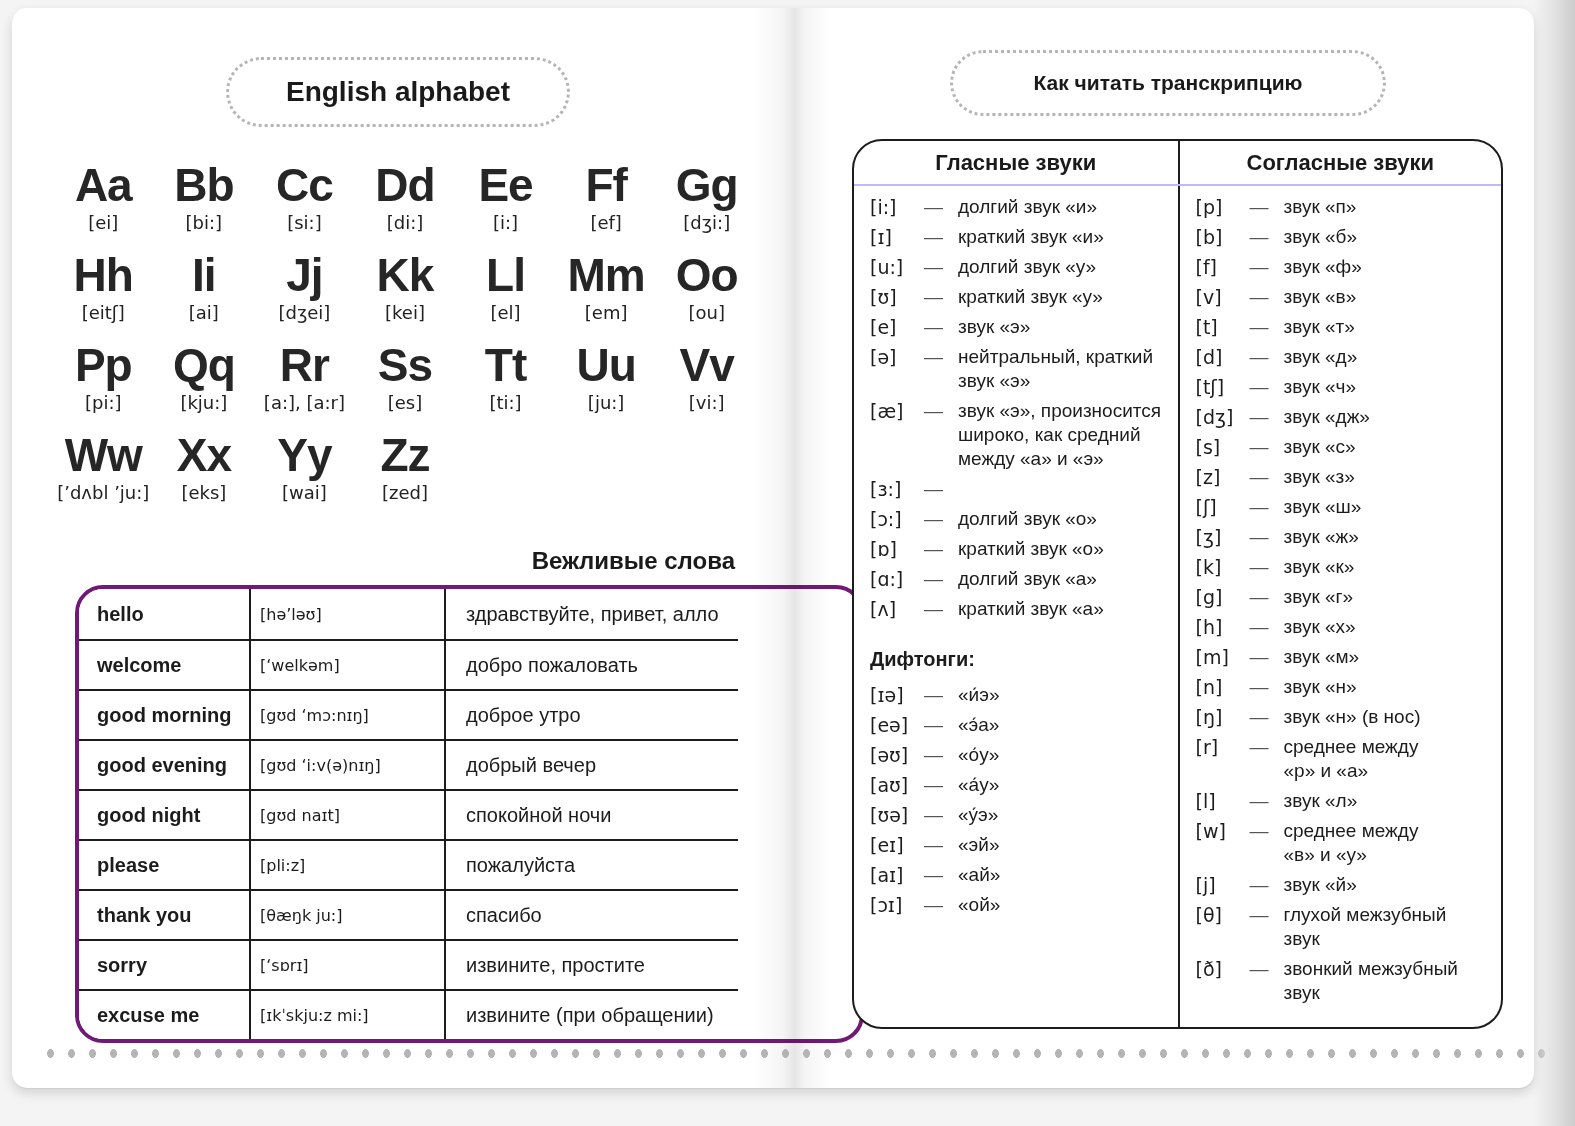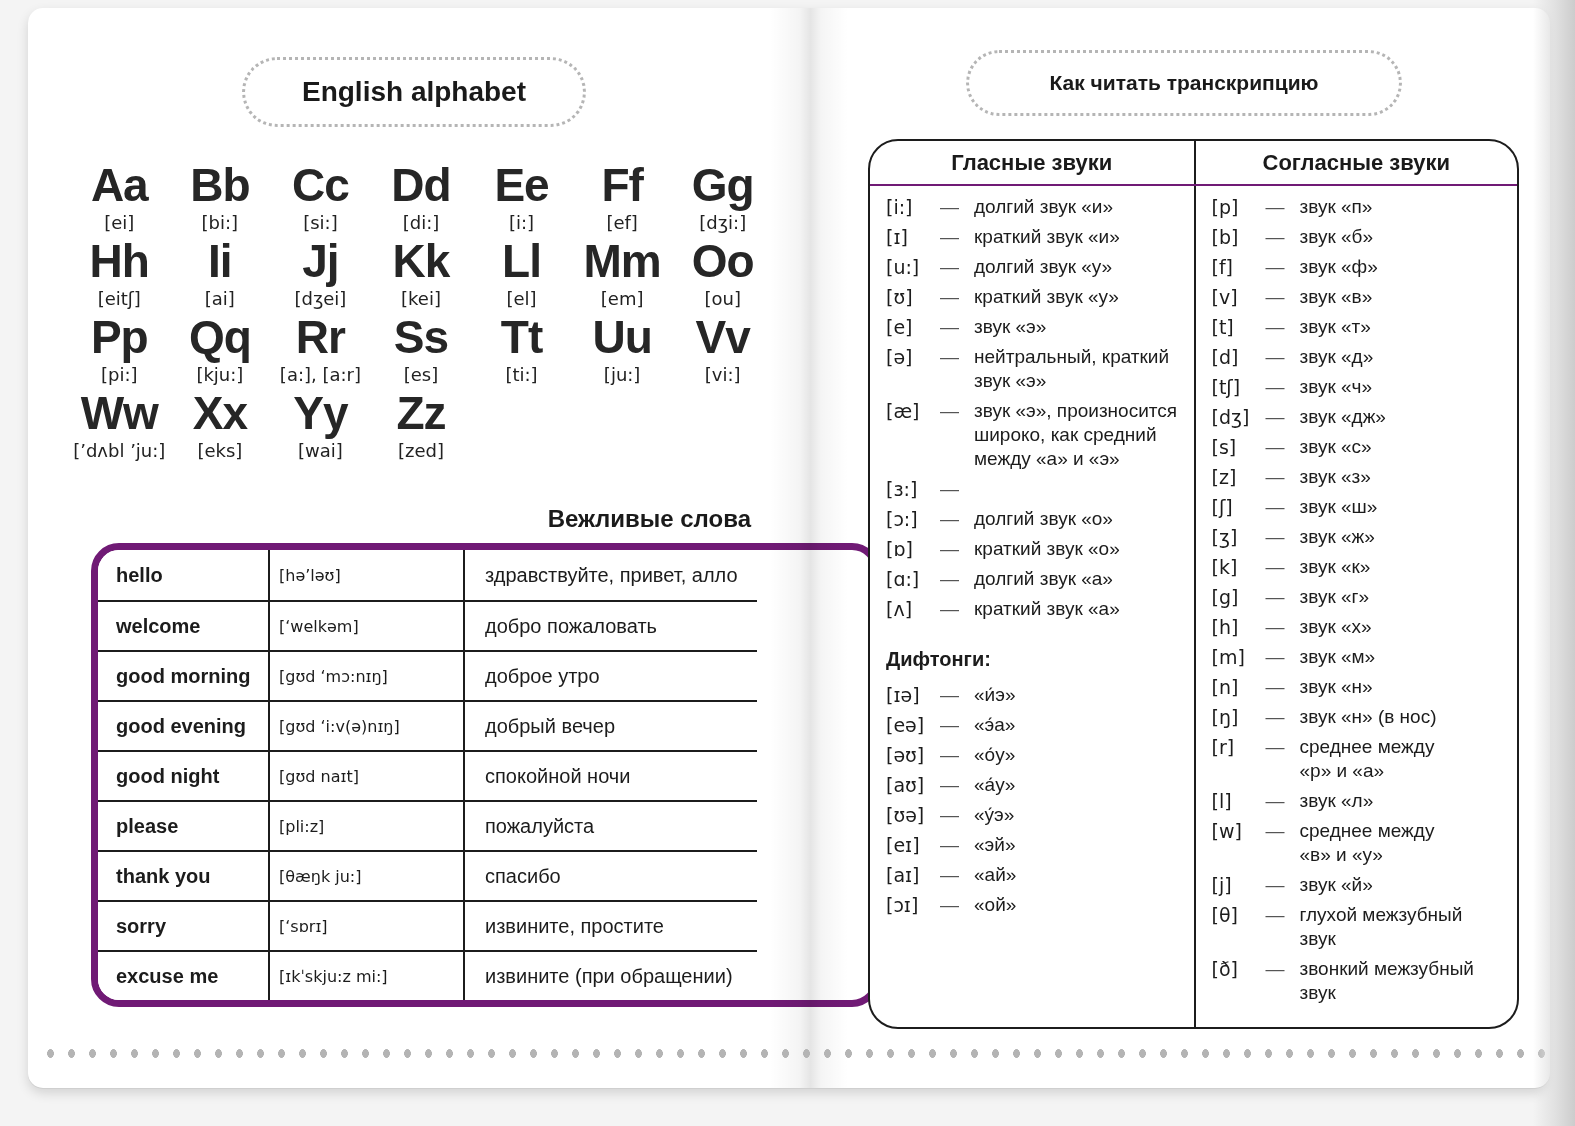--- a/index.html
+++ b/index.html
@@ -8,21 +8,21 @@
 
   .photo {
     position: relative;
     width: 1575px; height: 1126px;
     background: #f4f4f4;
     overflow: hidden;
   }
 
   .book {
     position: absolute;
-    left: 28px; top: 8px;
+    left: 12px; top: 8px;
     width: 1522px; height: 1080px;
     background: #ffffff;
     border-radius: 15px;
     box-shadow: 0 1px 0 #cfcfcf, 0 5px 12px rgba(0,0,0,.14);
   }
 
   .gutter {
     position: absolute; left: 742px; top: 0;
     width: 78px; height: 100%;
     background: linear-gradient(90deg, rgba(0,0,0,0) 0%, rgba(0,0,0,.045) 38%, rgba(0,0,0,.10) 52%, rgba(0,0,0,.04) 66%, rgba(0,0,0,0) 100%);
@@ -49,20 +49,21 @@
   }
   .left-pill  { margin: 49px 0 0 214px; width: 344px; height: 70px; font-size: 28px; }
   .right-pill { margin: 42px 0 0 148px; width: 436px; height: 66px; font-size: 21px; }
 
   
   .alpha-grid {
     margin: 33px 0 0 41px;
     width: 704px;
     display: grid;
     grid-template-columns: repeat(7, 1fr);
+    row-gap: 14px;
   }
   .alpha-cell { text-align: center; }
   .alpha-letter {
     font: 700 46px/50px "Liberation Sans", sans-serif;
     letter-spacing: -1px;
     color: #262626;
   }
   .alpha-trans {
     font-size: 18px; line-height: 26px;
     color: #222;
@@ -75,21 +76,21 @@
     margin: 42px 0 0 63px;
     width: 660px;
     text-align: right;
     font-weight: 700;
     font-size: 24px; line-height: 26px;
     color: #1a1a1a;
   }
   .polite-table {
     margin: 11px 0 0 63px;
     width: 789px;
-    border: 7px solid #701a75;
+    border: 4px solid #701a75;
     border-radius: 28px;
     overflow: hidden;
     display: grid;
     grid-template-columns: 170px 195px 294px;
   }
   .p-row { display: contents; }
   .p-cell {
     height: 50px;
     display: flex; align-items: center;
     border-top: 2px solid #1c1c1c;
@@ -107,21 +108,21 @@
     height: 890px;
     border: 2px solid #1c1c1c;
     border-radius: 30px;
     overflow: hidden;
     display: flex; flex-direction: column;
     background: #fff;
   }
   .s-header {
     display: grid;
     grid-template-columns: 1fr 1fr;
-    border-bottom: 2px solid #701a75;
+    border-bottom: 2px solid #c4b5fd;
     flex: 0 0 45px;
   }
   .s-h {
     display: flex; align-items: center; justify-content: center;
     font-weight: 700; font-size: 22px;
     color: #1a1a1a;
   }
   .s-h.c-con { border-left: 2px solid #1c1c1c; }
   .s-body { flex: 1; display: grid; grid-template-columns: 1fr 1fr; }
   .s-col { padding: 9px 8px 0 16px; }

